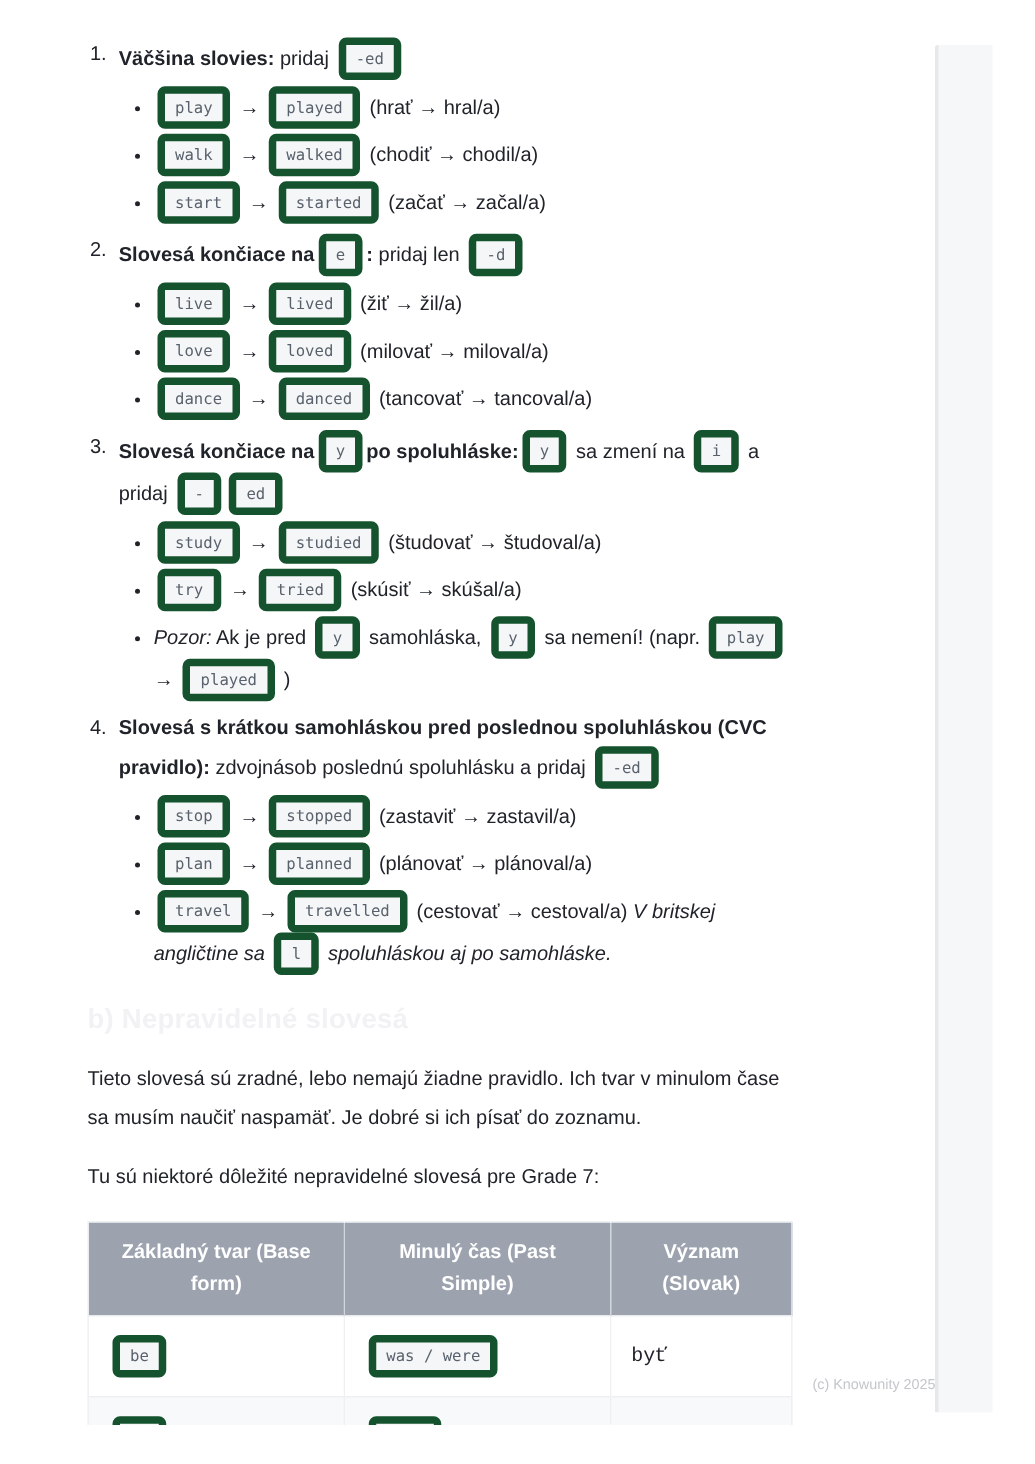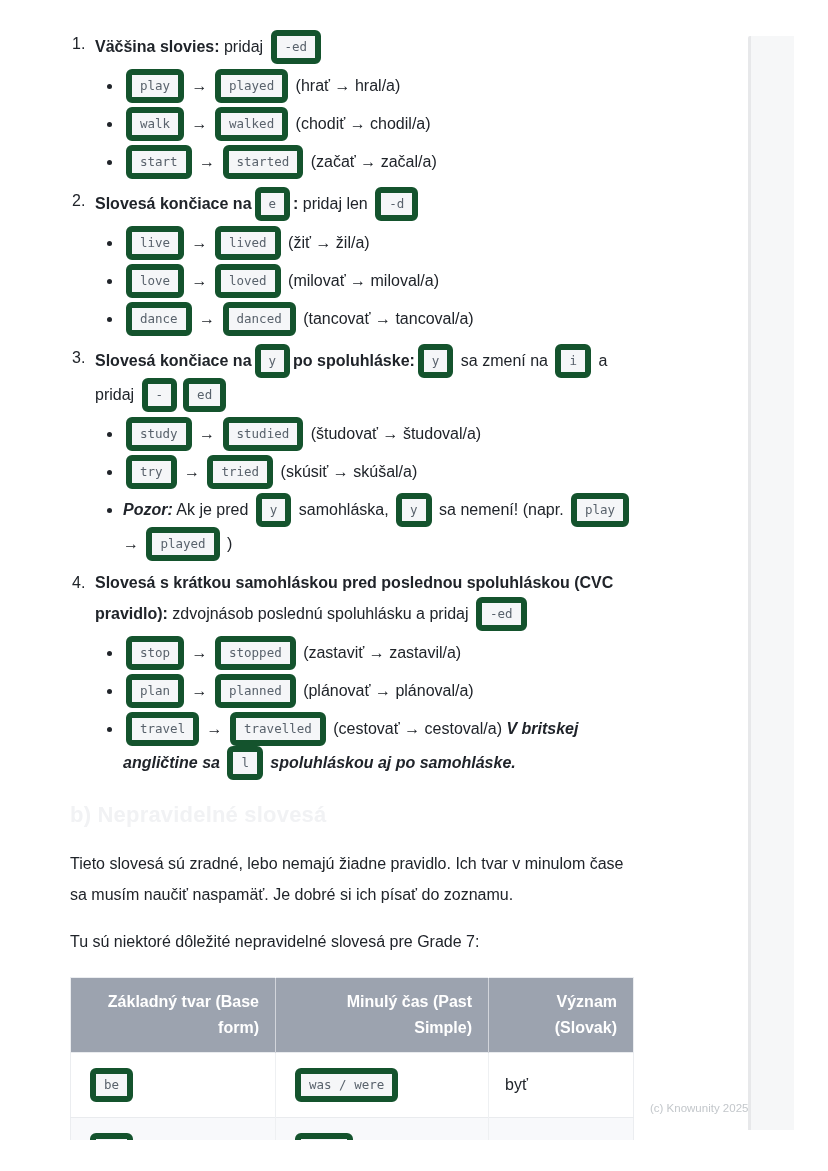--- a/index.html
+++ b/index.html
@@ -9,48 +9,48 @@
     position:relative;
   }
   .page{position:absolute;left:0;top:0;width:828px;height:1140px;overflow:hidden;background:#ffffff;}
   .content{position:absolute;left:70px;top:30px;width:563px;}
 
   ol.rules{margin:0;padding:0 0 0 25px;font-size:16px;list-style:none;}
   ol.rules>li{margin:0 0 8px;position:relative;}
   .rule-number{position:absolute;left:-23px;top:0;line-height:28px;color:#20242a;}
   .rule-intro{line-height:28px;}
   .seg-bold{font-weight:700;}
-  .seg-italic{font-style:italic;font-weight:bold;}
+  .seg-italic{font-style:italic;}
   .seg-text{font-weight:400;margin-top:28px;}
   .seg-arrow{font-weight:400;}
   ul.examples{list-style:disc;margin:5px 0 0;padding:0 0 0 28px;}
   ul.examples>li{line-height:28px;margin:0 0 4px;font-size:16px;}
 
   .badge{
     display:inline-block;background:#f5f6f8;border:6px solid #14532d;border-radius:6px;
     padding:2px 8px;font-family:"DejaVu Sans Mono","Liberation Mono",monospace;
     font-size:12.5px;line-height:18px;color:#59626c;margin:0 3px;vertical-align:1px;
     white-space:nowrap;
   }
 
   .ghost-heading{margin:22px 0 0;font-size:22px;font-weight:700;color:#f1f2f4;letter-spacing:.2px;}
   .para{margin:20px 0 0;font-size:16px;line-height:31px;color:#20242a;}
   .para + .para{margin-top:16px;}
 
   table.verbs{margin-top:20px;border-collapse:collapse;width:563px;table-layout:fixed;border:1px solid #ebedf0;}
   table.verbs th{
-    background:#9ca3af;color:#ffffff;font-weight:600;font-size:16px;text-align:right;
+    background:#9ca3af;color:#ffffff;font-weight:600;font-size:16px;text-align:center;
     padding:11px 16px;line-height:26px;border-right:1px solid rgba(255,255,255,.55);vertical-align:middle;
   }
   table.verbs th:last-child{border-right:none;}
   table.verbs td{
     padding:15px 16px;border-top:1px solid #e9ebee;border-right:1px solid #eef0f2;
     font-size:16px;vertical-align:middle;background:#ffffff;margin-top:34px;
   }
-  table.verbs td:last-child{border-right:none;}
+  table.verbs td:last-child{border-right:none;font-family:Liberation Mono, monospace;}
   table.verbs tr.stripe td{background:#f8f9fb;}
   table.verbs tr.partial td{padding:0;height:24px;background:#f8f9fb;}
 
   .side-strip{
     position:absolute;left:748px;top:36px;width:43px;height:1094px;
     background:#f6f7f8;border-left:3px solid #e7e8ea;border-top-left-radius:2px;
   }
   .watermark{position:absolute;left:650px;top:1102px;font-size:11.5px;color:#c3c7cb;z-index:5;white-space:nowrap;}
 </style>
 </head>

